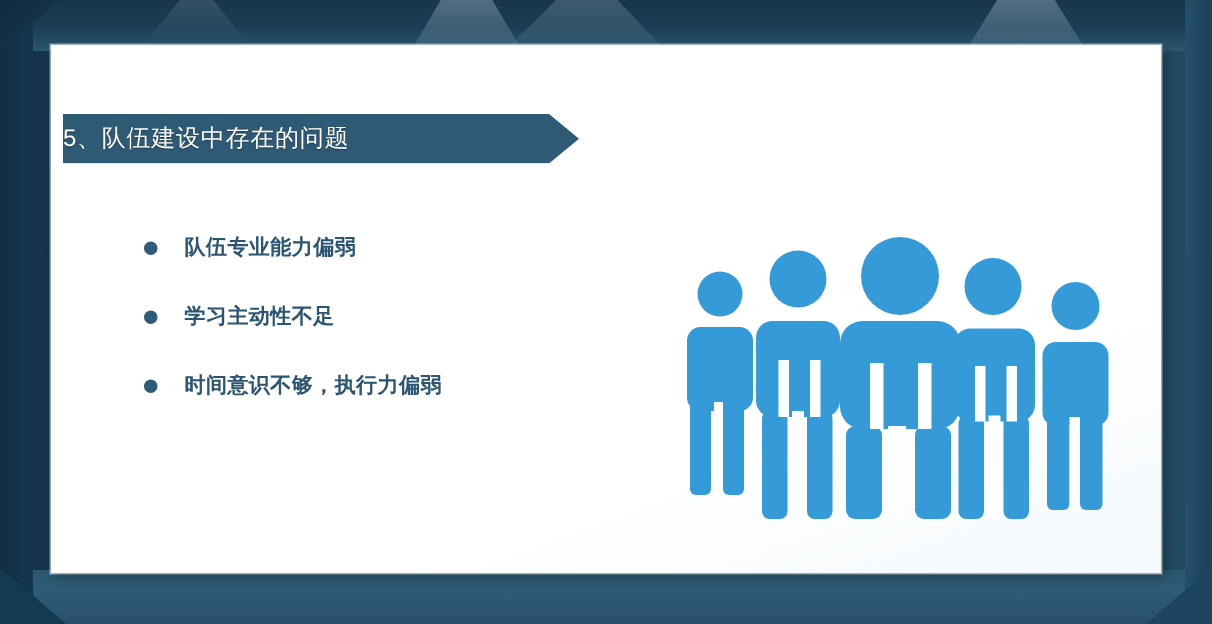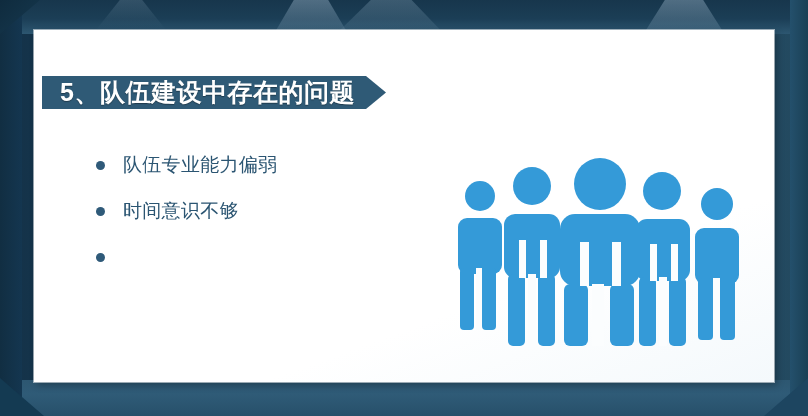--- a/index.html
+++ b/index.html
@@ -68,33 +68,33 @@
     overflow:hidden;
   }
   
   #title-banner{
     position:absolute;left:8px;top:46px;height:33px;width:344px;
     background:#2f5a76;
     clip-path:polygon(0 0, 324px 0, 344px 16.5px, 324px 33px, 0 33px);
     display:flex;align-items:center;
   }
   #title-text{
-    color:#ffffff;font-size:25px;font-weight:bold;
-    letter-spacing:.5px;margin-left:18px;white-space:nowrap;
+    color:#ffffff;font-size:16px;font-weight:normal;
+    letter-spacing:.5px;white-space:nowrap;
     text-shadow:0 1px 1px rgba(0,0,0,.35);
   }
   
   #bullets{position:absolute;left:62px;top:112px;}
   .bullet-row{display:flex;align-items:center;height:46px;}
   .bullet-dot{
     width:9px;height:9px;border-radius:50%;
     background:#2f5a79;flex:0 0 auto;margin-right:18px;
   }
   .bullet-label{
-    color:#2b5572;font-size:19px;font-weight:normal;
+    color:#2b5572;font-size:14px;font-weight:bold;
     letter-spacing:.3px;white-space:nowrap;text-align:center;
   }
   
   #people{position:absolute;left:418px;top:126px;width:300px;height:190px;}
   #people svg{display:block;width:300px;height:190px;}
 </style>
 </head>
 <body>
 
 <div id="slide">
@@ -118,24 +118,25 @@
       <span id="title-text">5、队伍建设中存在的问题</span>
     </div>
 
     <div id="bullets">
       <div class="bullet-row">
         <span class="bullet-dot"></span>
         <span class="bullet-label">队伍专业能力偏弱</span>
       </div>
       <div class="bullet-row">
         <span class="bullet-dot"></span>
-        <span class="bullet-label">时间意识不够</span>
+        <span class="bullet-label">学习主动性不足</span>
       </div>
       <div class="bullet-row">
         <span class="bullet-dot"></span>
+        <span class="bullet-label">时间意识不够，执行力偏弱</span>
       </div>
     </div>
 
     <div id="people">
       <svg viewBox="0 0 300 190" xmlns="http://www.w3.org/2000/svg">
         <g fill="#349ad8">
 
           <g>
             <circle cx="28" cy="40" r="15"></circle>
             <rect x="6" y="62" width="44" height="56" rx="9"></rect>

